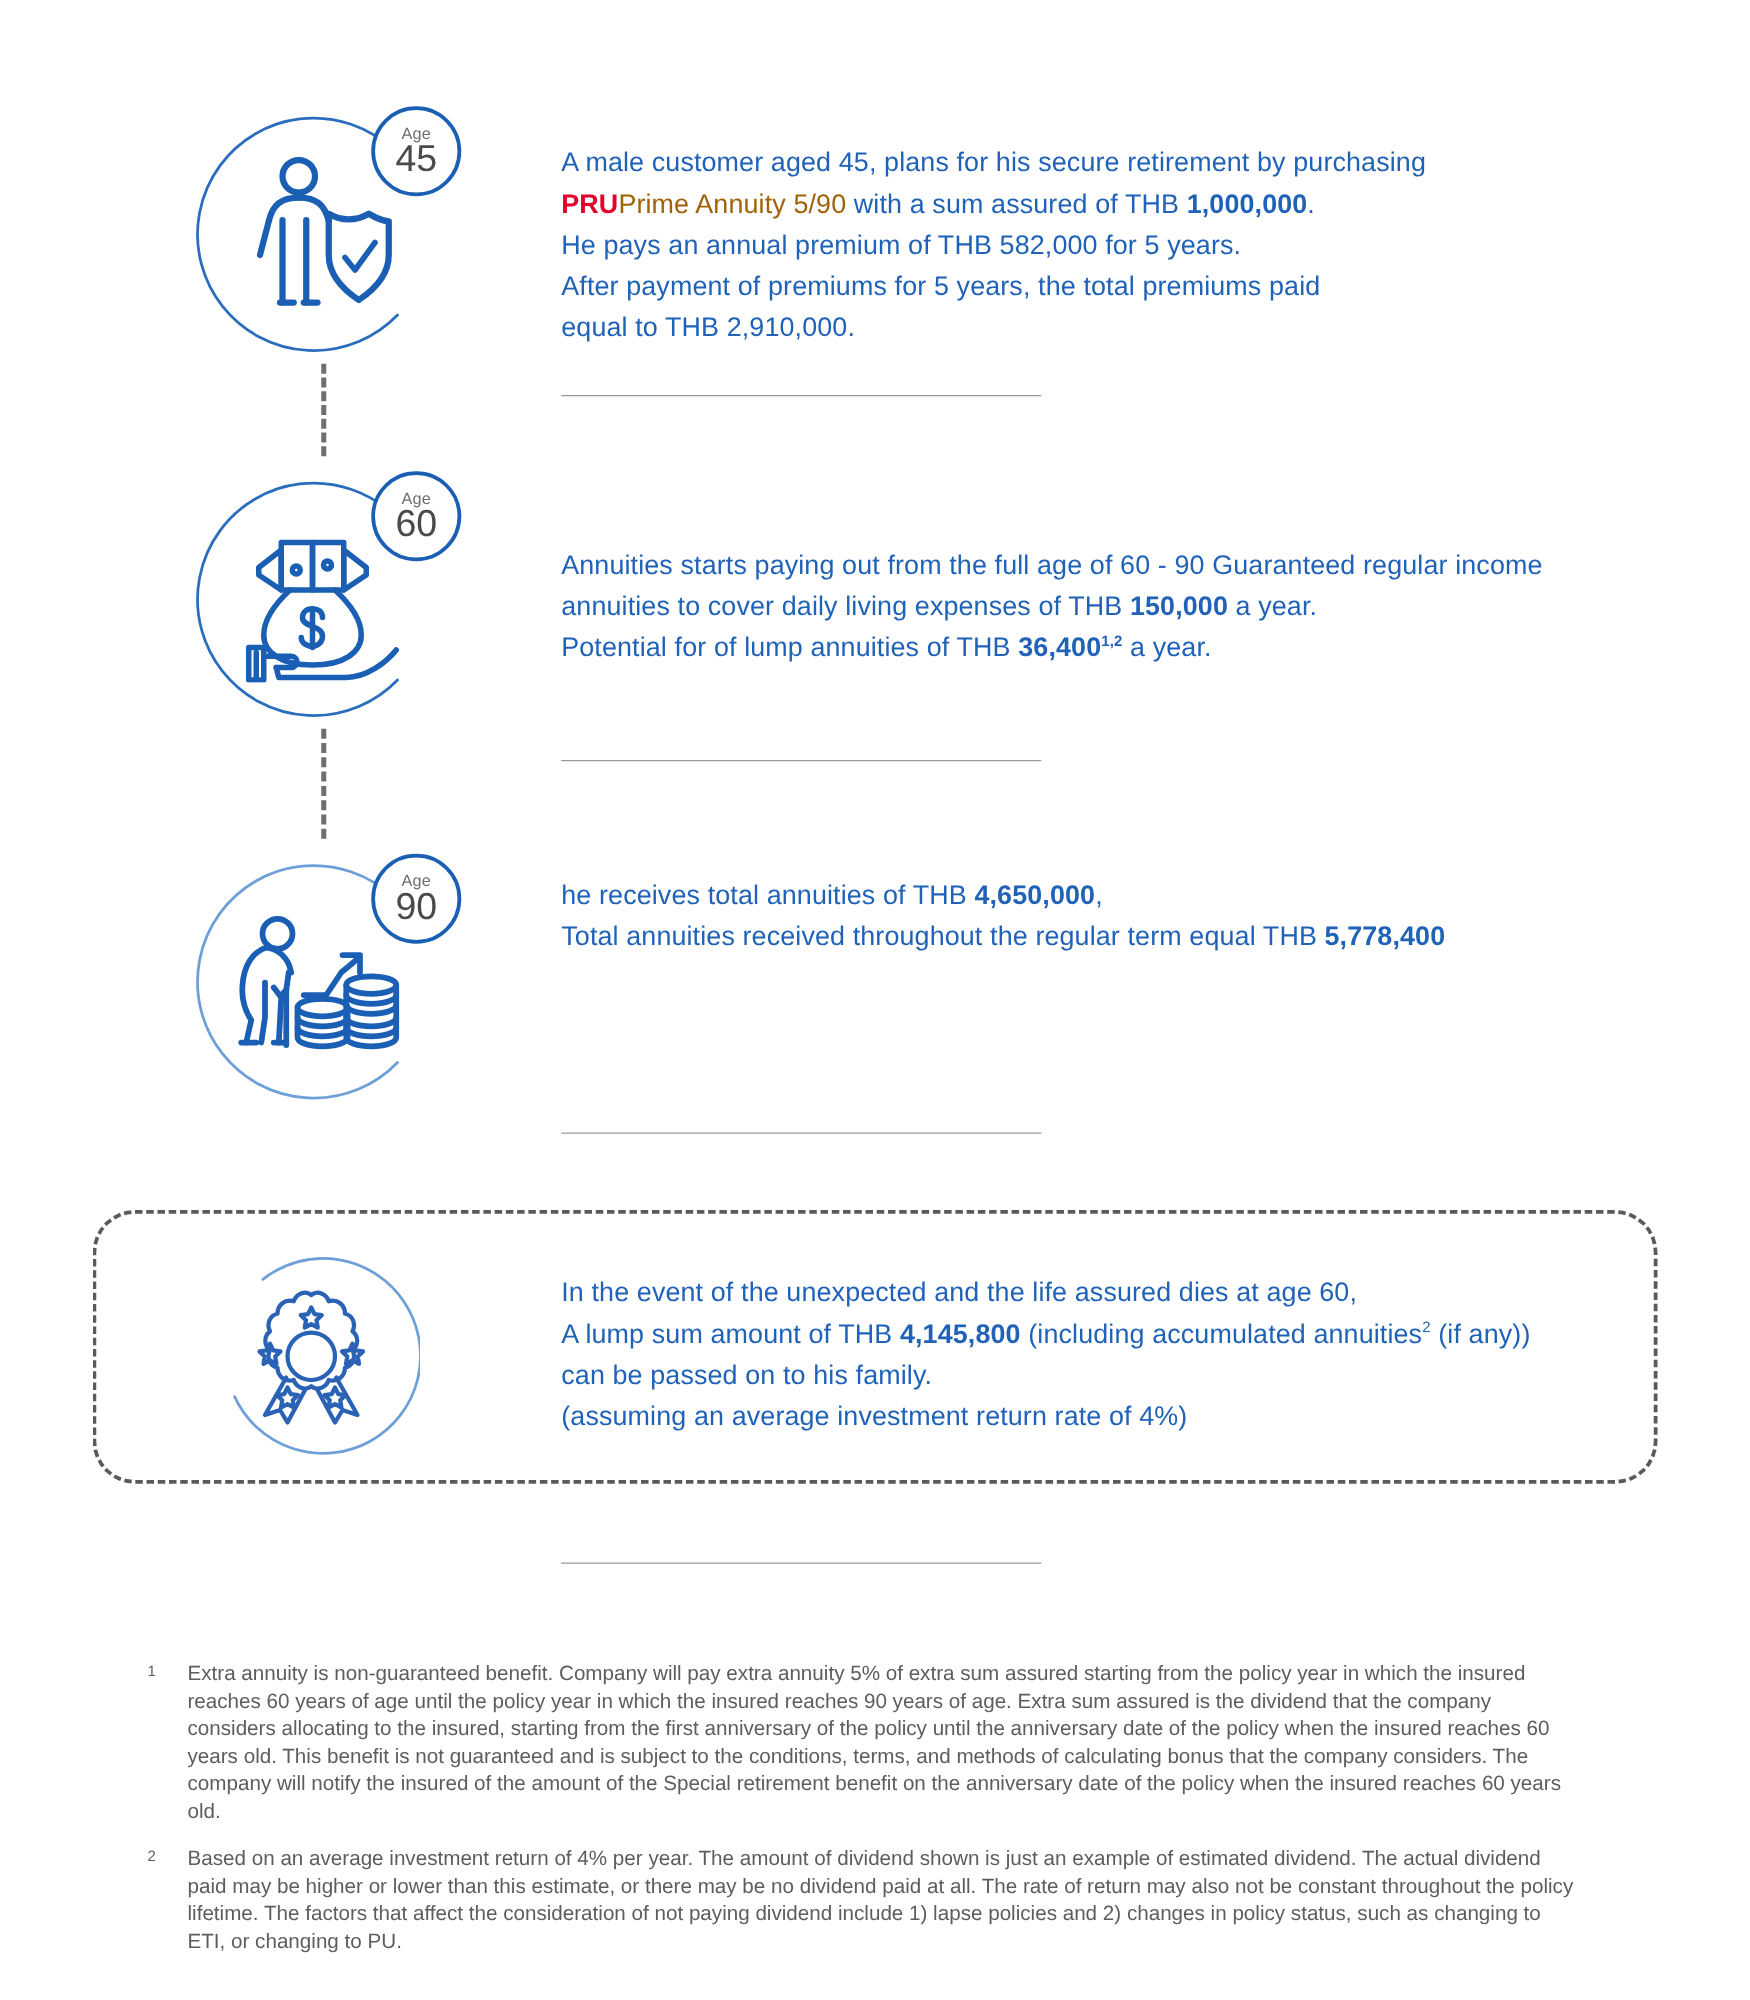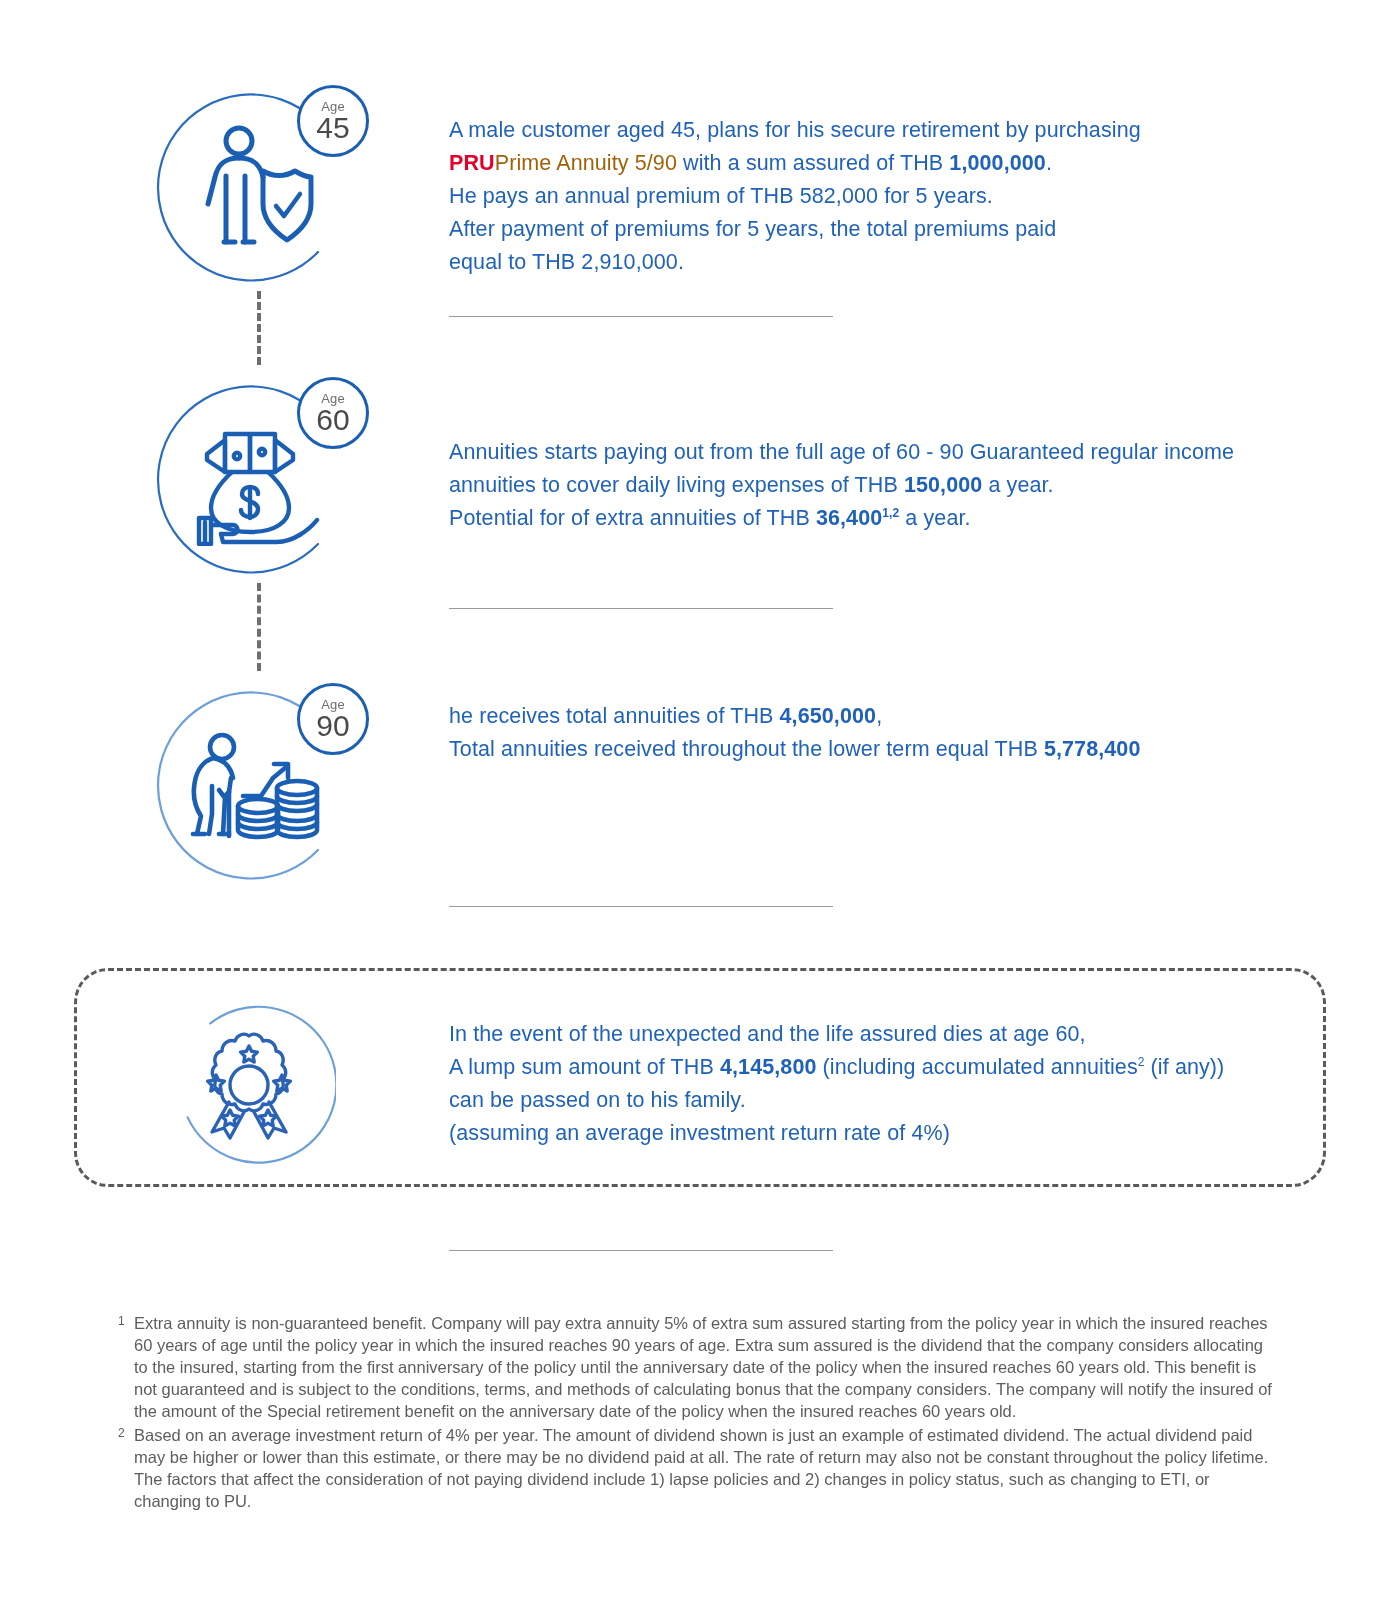--- a/index.html
+++ b/index.html
@@ -59,21 +59,21 @@
   
   .dashbox{
     position:absolute;left:74px;top:968px;width:1252px;height:219px;
     border:3px dashed #5a5a5a;border-radius:34px;box-sizing:border-box;
   }
 
   
   .footnotes{position:absolute;left:118px;top:1312px;width:1160px;color:#5d5d5d;}
   .fn{position:relative;font-size:16.5px;line-height:22px;padding-left:16px;margin-bottom:2px;}
   .fn .mark{position:absolute;left:0;top:-2px;font-size:12px;}
-  .fn p{margin:0;}
+  .fn p{margin:16px;}
 </style>
 </head>
 <body>
 
 <div class="stage">
 
   <div class="row" style="top:92px;">
 
     <div class="icon-col">
       <div class="arc">
@@ -150,21 +150,21 @@
       <div class="badge" style="left:142px;top:-7px;">
         <span class="lbl">Age</span>
         <span class="num">60</span>
       </div>
     </div>
 
     <div class="txt-col" style="top:52px;">
       <div class="para">
           <div><span>Annuities starts paying out from the full age of 60 - 90 Guaranteed regular income</span></div>
           <div><span>annuities to cover daily living expenses of THB </span><span class="b">150,000</span><span> a year.</span></div>
-          <div><span>Potential for of extra annuities of THB </span><span class="b">36,400</span><sup class="b">1,2</sup><span> a year.</span></div>
+          <div><span>Potential for of lump annuities of THB </span><span class="b">36,400</span><sup class="b">1,2</sup><span> a year.</span></div>
         </div>
     </div>
   </div>
 
   <div class="connector" style="top:583px;height:88px;"></div>
   <div class="divider" style="top:608px;"></div>
 
   <div class="row" style="top:690px;">
 
     <div class="icon-col">
@@ -207,21 +207,21 @@
 
       <div class="badge" style="left:142px;top:-7px;">
         <span class="lbl">Age</span>
         <span class="num">90</span>
       </div>
     </div>
 
     <div class="txt-col" style="top:10px;">
       <div class="para">
           <div><span>he receives total annuities of THB </span><span class="b">4,650,000</span><span>,</span></div>
-          <div><span>Total annuities received throughout the lower term equal THB </span><span class="b">5,778,400</span></div>
+          <div><span>Total annuities received throughout the regular term equal THB </span><span class="b">5,778,400</span></div>
         </div>
     </div>
   </div>
 
   <div class="divider" style="top:906px;"></div>
 
   <div class="dashbox"></div>
 
   <div class="row" style="top:1000px;">
     <div class="icon-col" style="left:160px;">

